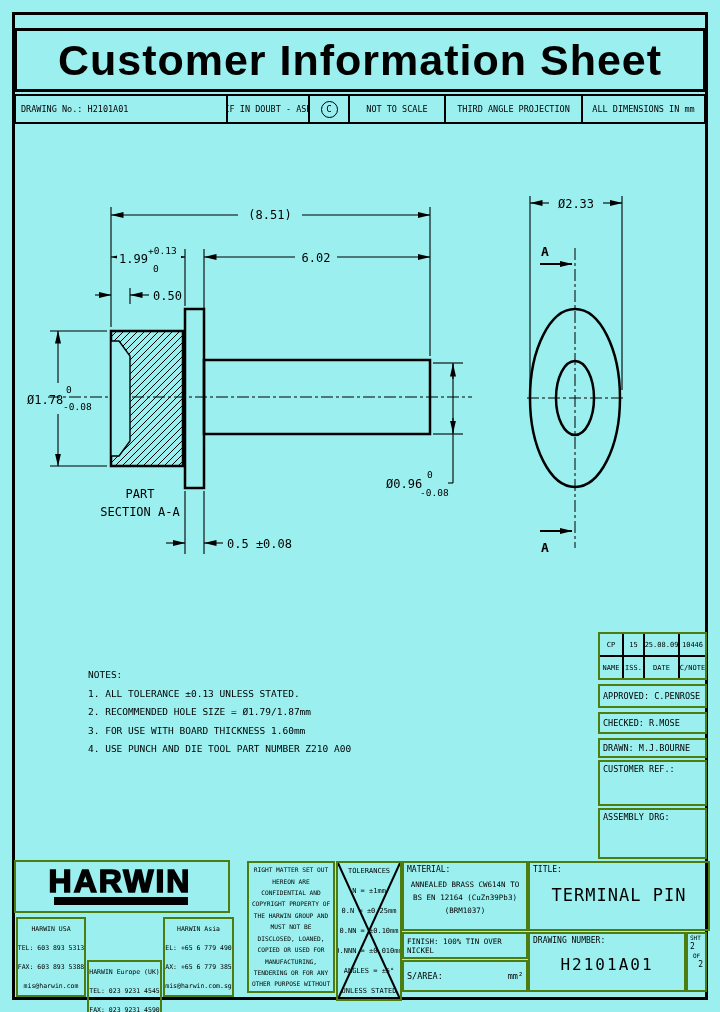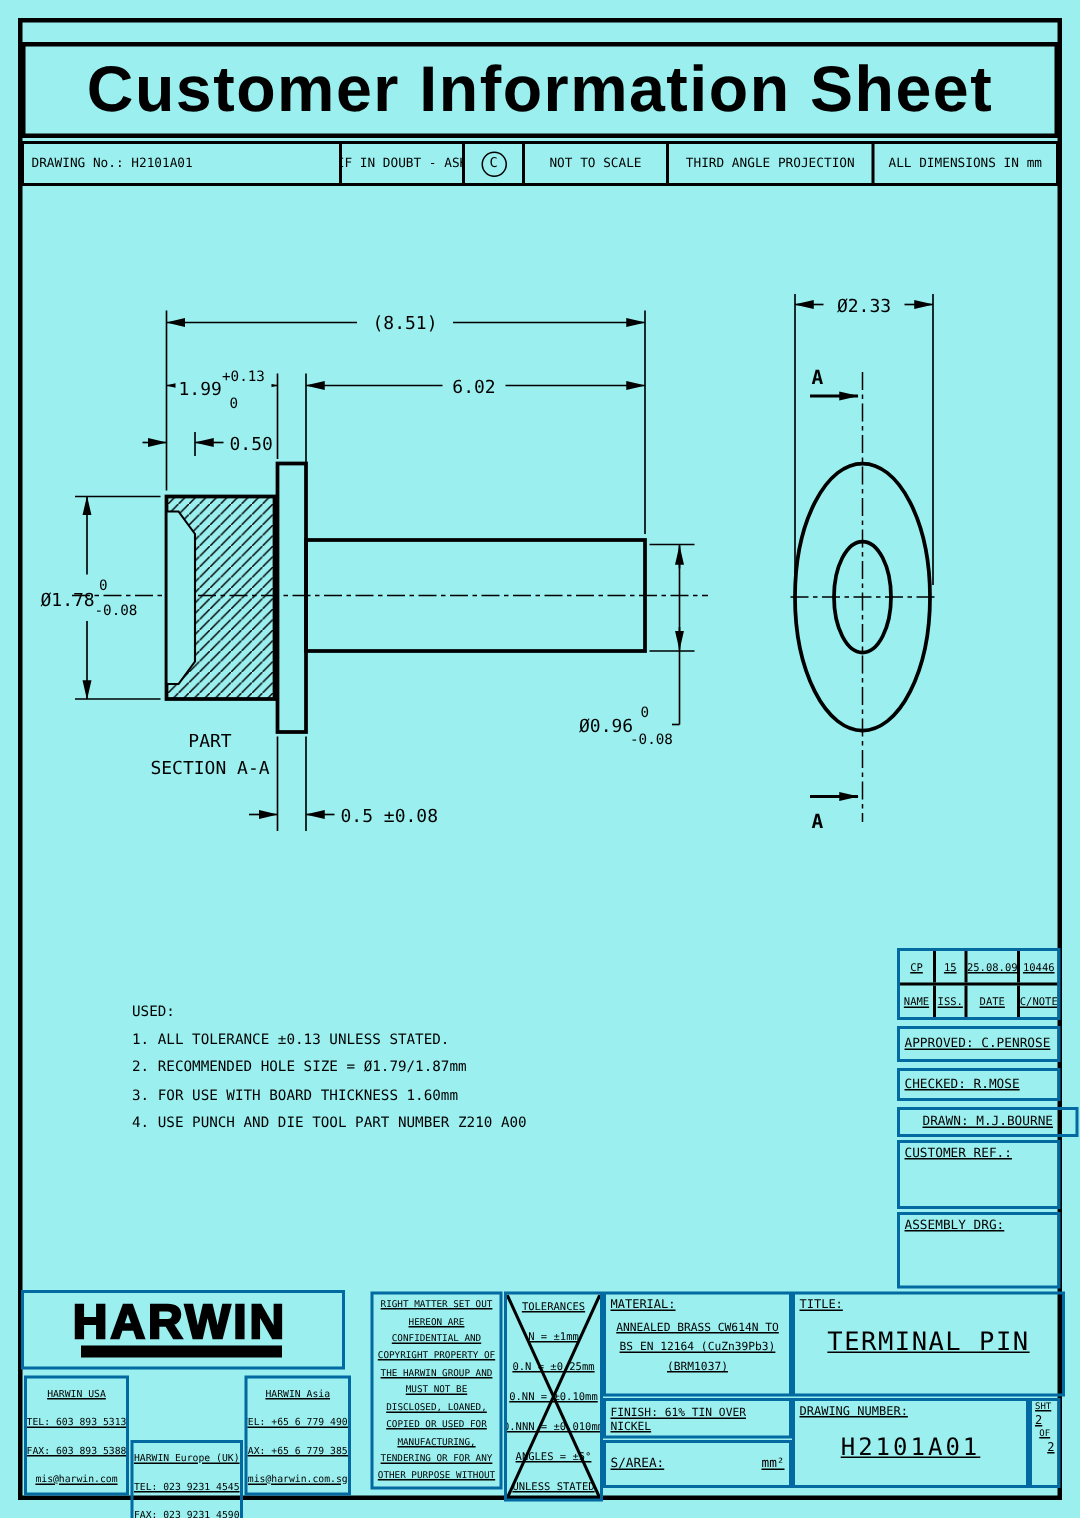--- a/index.html
+++ b/index.html
@@ -25,21 +25,21 @@
          align-items:center;justify-content:center;font-size:9px;}
   svg text{fill:#000;}
   .dt{font:12px "DejaVu Sans Mono", monospace;}
   .dts{font:9.5px "DejaVu Sans Mono", monospace;}
   .dsec{font:12px "DejaVu Sans Mono", monospace;}
   .albl{font:bold 13px "DejaVu Sans Mono", monospace;}
   .ol{stroke:#000;stroke-width:2.5;fill:none;}
   .dl{stroke:#000;stroke-width:1.1;fill:none;}
   .cl{stroke:#000;stroke-width:1;fill:none;stroke-dasharray:12 3 3 3;}
   .notes{position:absolute;left:88px;top:666px;font-size:9.5px;line-height:18.5px;white-space:nowrap;}
-  .tb{position:absolute;border:2px solid #0369a1;font-size:8.5px;overflow:hidden;text-decoration:underline;}
+  .tb{position:absolute;border:2px solid #4d7c0f;font-size:8.5px;overflow:hidden;}
   .tb .pad{padding:2px 3px;}
   .revgrid{display:flex;flex-direction:column;}
   .revrow{display:flex;flex:1;}
   .revrow + .revrow{border-top:2px solid #000;}
   .revcell{border-right:2px solid #000;display:flex;align-items:center;justify-content:center;
            font-size:7px;white-space:nowrap;overflow:hidden;}
   .revcell:last-child{border-right:none;}
   .rc1{width:22px;}.rc2{width:19px;}.rc3{width:33px;}.rc4{flex:1;}
   .officebox{display:flex;flex-direction:column;justify-content:space-around;align-items:center;
              font-size:6.5px;text-align:center;white-space:nowrap;}
@@ -155,21 +155,21 @@
     <line class="dl" x1="603" y1="203" x2="622" y2="203" marker-end="url(#arr)"></line>
     <text class="dt" x="576" y="208" text-anchor="middle">Ø2.33</text>
 
     <line x1="540" y1="264" x2="572" y2="264" stroke="#000" stroke-width="2" marker-end="url(#arr)"></line>
     <text class="albl" x="541" y="256">A</text>
     <line x1="540" y1="531" x2="572" y2="531" stroke="#000" stroke-width="2" marker-end="url(#arr)"></line>
     <text class="albl" x="541" y="552">A</text>
   </svg>
 
   <div class="notes">
-    <div>USED:</div>
+    <div>NOTES:</div>
     <div>1. ALL TOLERANCE ±0.13 UNLESS STATED.</div>
     <div>2. RECOMMENDED HOLE SIZE = Ø1.79/1.87mm</div>
     <div>3. FOR USE WITH BOARD THICKNESS 1.60mm</div>
     <div>4. USE PUNCH AND DIE TOOL PART NUMBER Z210 A00</div>
   </div>
 
   <div class="tb revgrid" style="left:598px;top:632px;width:105px;height:44px;">
     <div class="revrow">
       <div class="revcell rc1">CP</div>
       <div class="revcell rc2">15</div>
@@ -182,21 +182,21 @@
       <div class="revcell rc3">DATE</div>
       <div class="revcell rc4">C/NOTE</div>
     </div>
   </div>
   <div class="tb" style="left:598px;top:684px;width:105px;height:20px;display:flex;align-items:center;">
     <span class="pad">APPROVED: C.PENROSE</span>
   </div>
   <div class="tb" style="left:598px;top:712px;width:105px;height:18px;display:flex;align-items:center;">
     <span class="pad">CHECKED:  R.MOSE</span>
   </div>
-  <div class="tb" style="left:598px;top:738px;width:105px;height:16px;display:flex;align-items:center;padding-left:12px;">
+  <div class="tb" style="left:598px;top:738px;width:105px;height:16px;display:flex;align-items:center;">
     <span class="pad">DRAWN:  M.J.BOURNE</span>
   </div>
   <div class="tb" style="left:598px;top:760px;width:105px;height:42px;">
     <div class="pad">CUSTOMER REF.:</div>
   </div>
   <div class="tb" style="left:14px;top:860px;width:212px;height:49px;">
     <svg width="208" height="45">
       <text x="104" y="30" text-anchor="middle" font-family="Liberation Sans, sans-serif" font-size="32" font-weight="bold" letter-spacing="2" fill="#9BEFEF" stroke="#000" stroke-width="1.6">HARWIN</text>
       <rect x="38" y="35" width="134" height="8" fill="#000"></rect>
     </svg>
@@ -245,21 +245,21 @@
 
   <div class="tb" style="left:402px;top:861px;width:122px;height:66px;">
     <div class="pad" style="font-size:8px;">MATERIAL:</div>
     <div class="matcontent">
       <div>ANNEALED BRASS CW614N TO</div>
       <div>BS EN 12164 (CuZn39Pb3)</div>
       <div>(BRM1037)</div>
     </div>
   </div>
   <div class="tb" style="left:402px;top:932px;width:122px;height:23px;display:flex;align-items:center;font-size:7.5px;">
-    <span class="pad">FINISH: 61% TIN OVER NICKEL</span>
+    <span class="pad">FINISH: 100% TIN OVER NICKEL</span>
   </div>
   <div class="tb" style="left:402px;top:960px;width:122px;height:28px;display:flex;align-items:center;justify-content:space-between;">
     <span class="pad">S/AREA:</span>
     <span class="pad">mm²</span>
   </div>
 
   <div class="tb" style="left:528px;top:861px;width:178px;height:66px;">
     <div class="pad" style="font-size:8px;">TITLE:</div>
     <div class="titlebig">TERMINAL PIN</div>
   </div>

